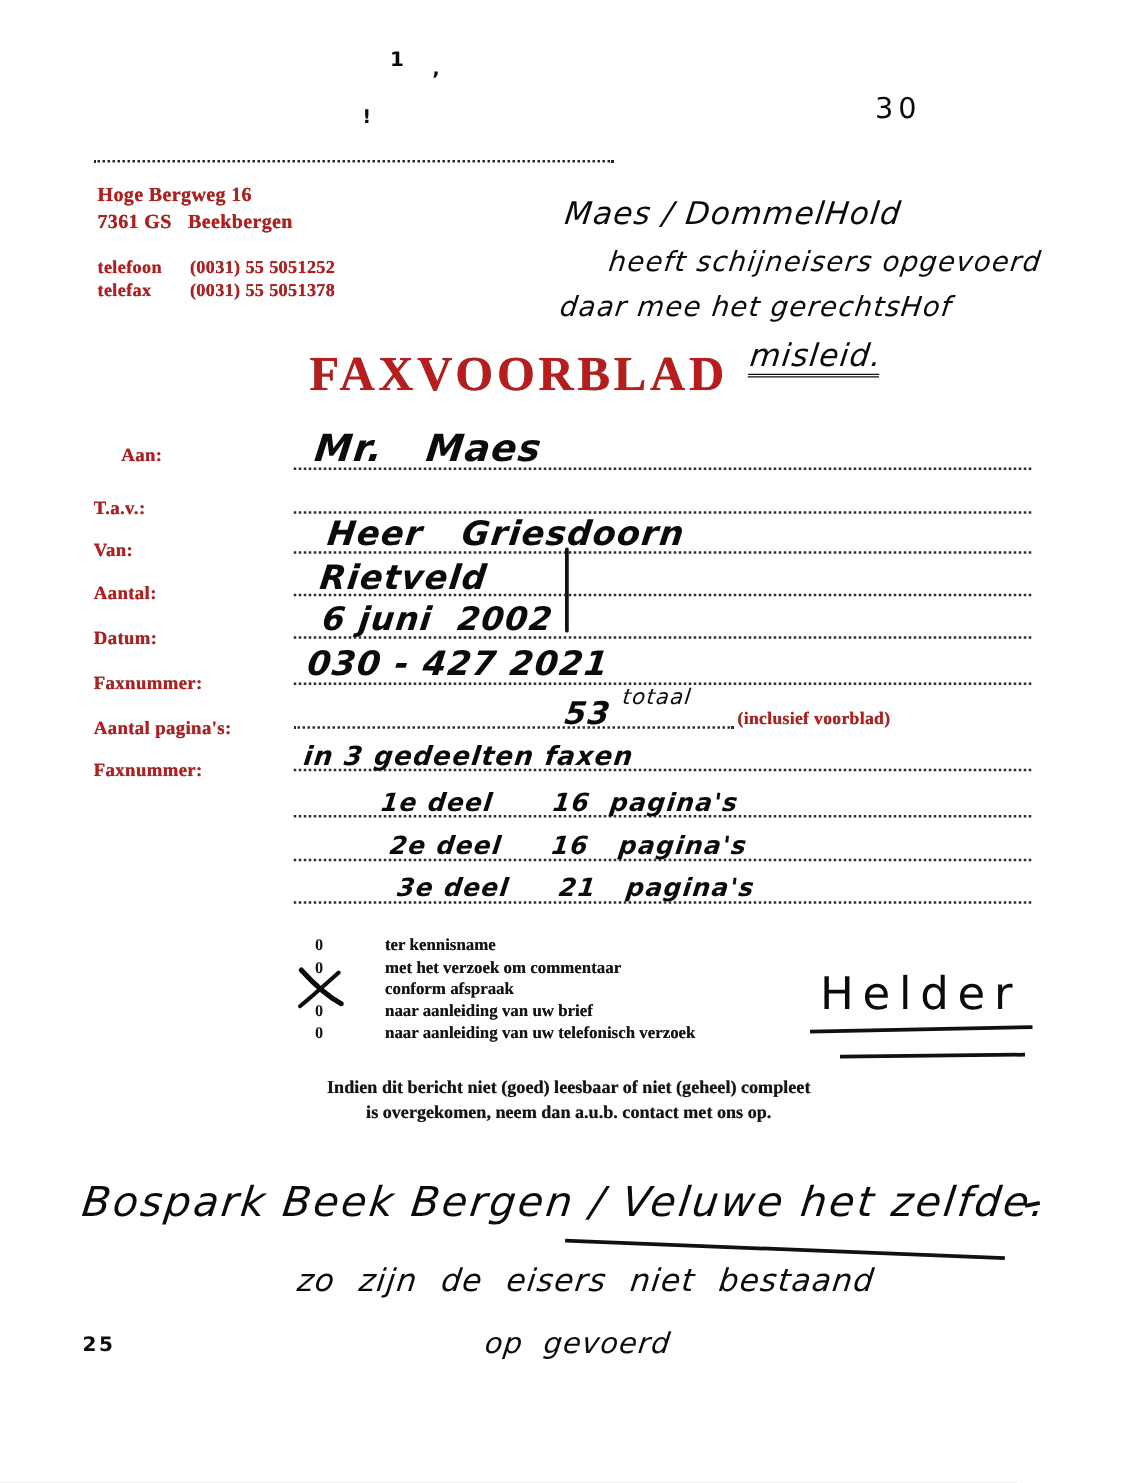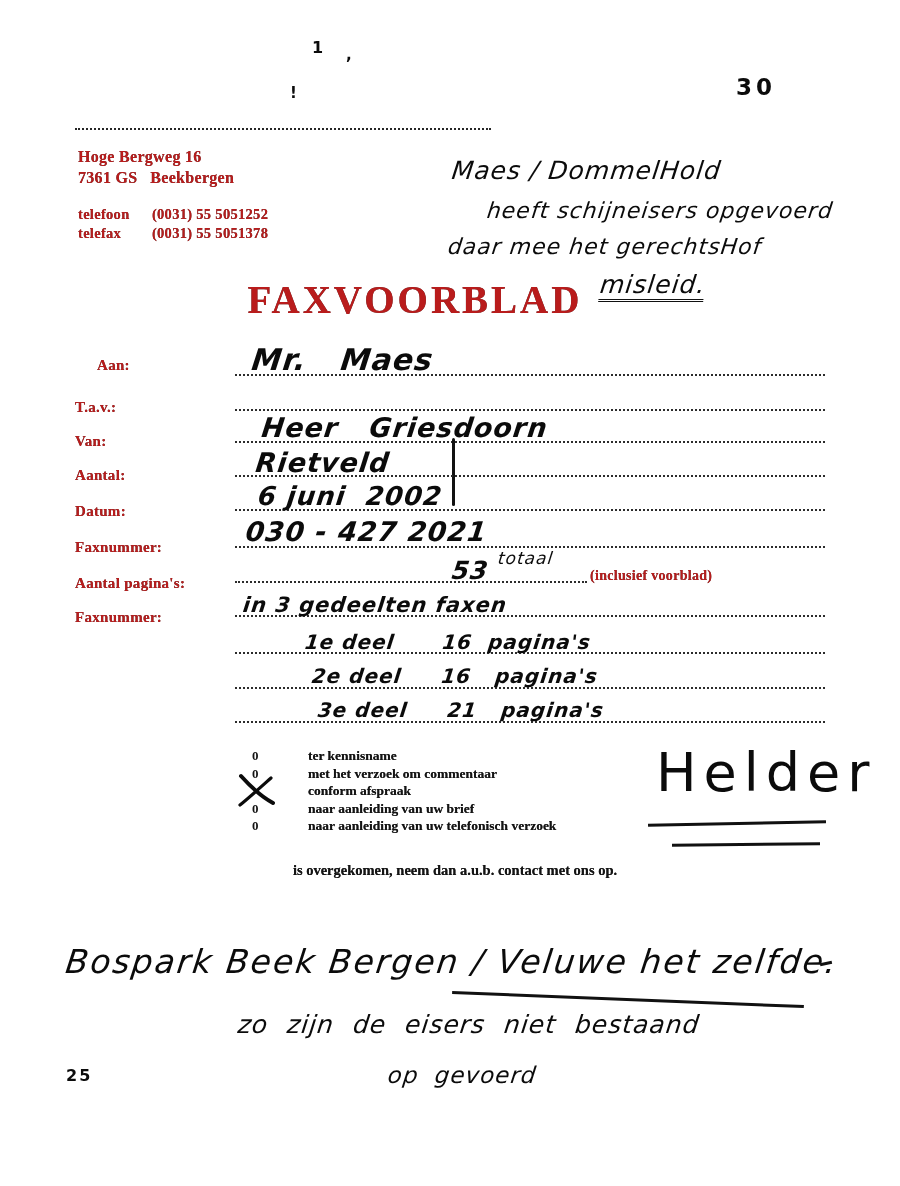--- a/index.html
+++ b/index.html
@@ -35,21 +35,21 @@
 </style>
 </head>
 <body>
 
 <div class="page">
 
   <div class="abs hw-upright" style="left:312px; top:40px; font-size:16px; font-weight:bold;">1</div>
   <div class="abs hw-upright" style="left:346px; top:48px; font-size:15px; font-weight:bold;">,</div>
   <div class="abs hw-upright" style="left:290px; top:86px; font-size:15px; font-weight:bold;">!</div>
 
-  <div class="abs hw-upright" style="left:736px; top:76px; font-size:23px; font-weight:bold; letter-spacing:4px;">30</div>
+  <div class="abs hw-upright" style="left:700px; top:76px; font-size:23px; font-weight:normal; letter-spacing:4px;">30</div>
 
   <div class="abs toprule" style="left:75px; top:128px; width:416px;"></div>
 
   <div class="abs printed" style="left:78px; top:146px; font-size:16px; line-height:21px;">
     <div>Hoge Bergweg 16</div>
     <div class="pre">7361 GS   Beekbergen</div>
   </div>
   <div class="abs printed" style="left:78px; top:205px; font-size:14.5px; line-height:19px;">
     <div>
       <span style="display:inline-block; width:70px;">telefoon</span>
@@ -135,25 +135,26 @@
       <span class="opt-marker">0</span>
       <span class="opt-label">naar aanleiding van uw telefonisch verzoek</span>
     </div>
   </div>
 
   <svg class="abs" style="left:238px; top:772px;" width="38" height="36" viewBox="0 0 38 36">
     <path d="M3,4 C12,14 22,24 35,31" stroke="#0b0b0b" stroke-width="4" fill="none" stroke-linecap="round"></path>
     <path d="M33,6 C24,14 13,24 2,33" stroke="#0b0b0b" stroke-width="3.2" fill="none" stroke-linecap="round"></path>
   </svg>
 
-  <div class="abs hw-upright" style="left:656px; top:746px; font-size:54px; letter-spacing:7px;text-align:center;">Helder</div>
+  <div class="abs hw-upright" style="left:656px; top:778px; font-size:36px; letter-spacing:7px;text-align:center;">Helder</div>
   <div class="abs stroke" style="left:648px; top:822px; width:178px; height:2.5px; transform:rotate(-1.2deg);"></div>
   <div class="abs stroke" style="left:672px; top:843px; width:148px; height:2.5px; transform:rotate(-0.6deg);"></div>
 
   <div class="abs footer" style="left:190px; top:860px; width:530px;">
+    <div>Indien dit bericht niet (goed) leesbaar of niet (geheel) compleet</div>
     <div>is overgekomen, neem dan a.u.b. contact met ons op.</div>
   </div>
 
   <div>
     <div class="abs hw" style="left:66px; top:945px; font-size:33px; letter-spacing:2px;">Bospark Beek Bergen / Veluwe het zelfde.</div>
     <div class="abs stroke" style="left:452px; top:998px; width:352px; height:2.5px; transform:rotate(2.3deg);"></div>
     <div class="abs hw" style="left:238px; top:1012px; font-size:25px; word-spacing:10px;">zo zijn de eisers niet bestaand</div>
     <div class="abs hw" style="left:388px; top:1064px; font-size:23px; word-spacing:8px;">op gevoerd</div>
   </div>
 

